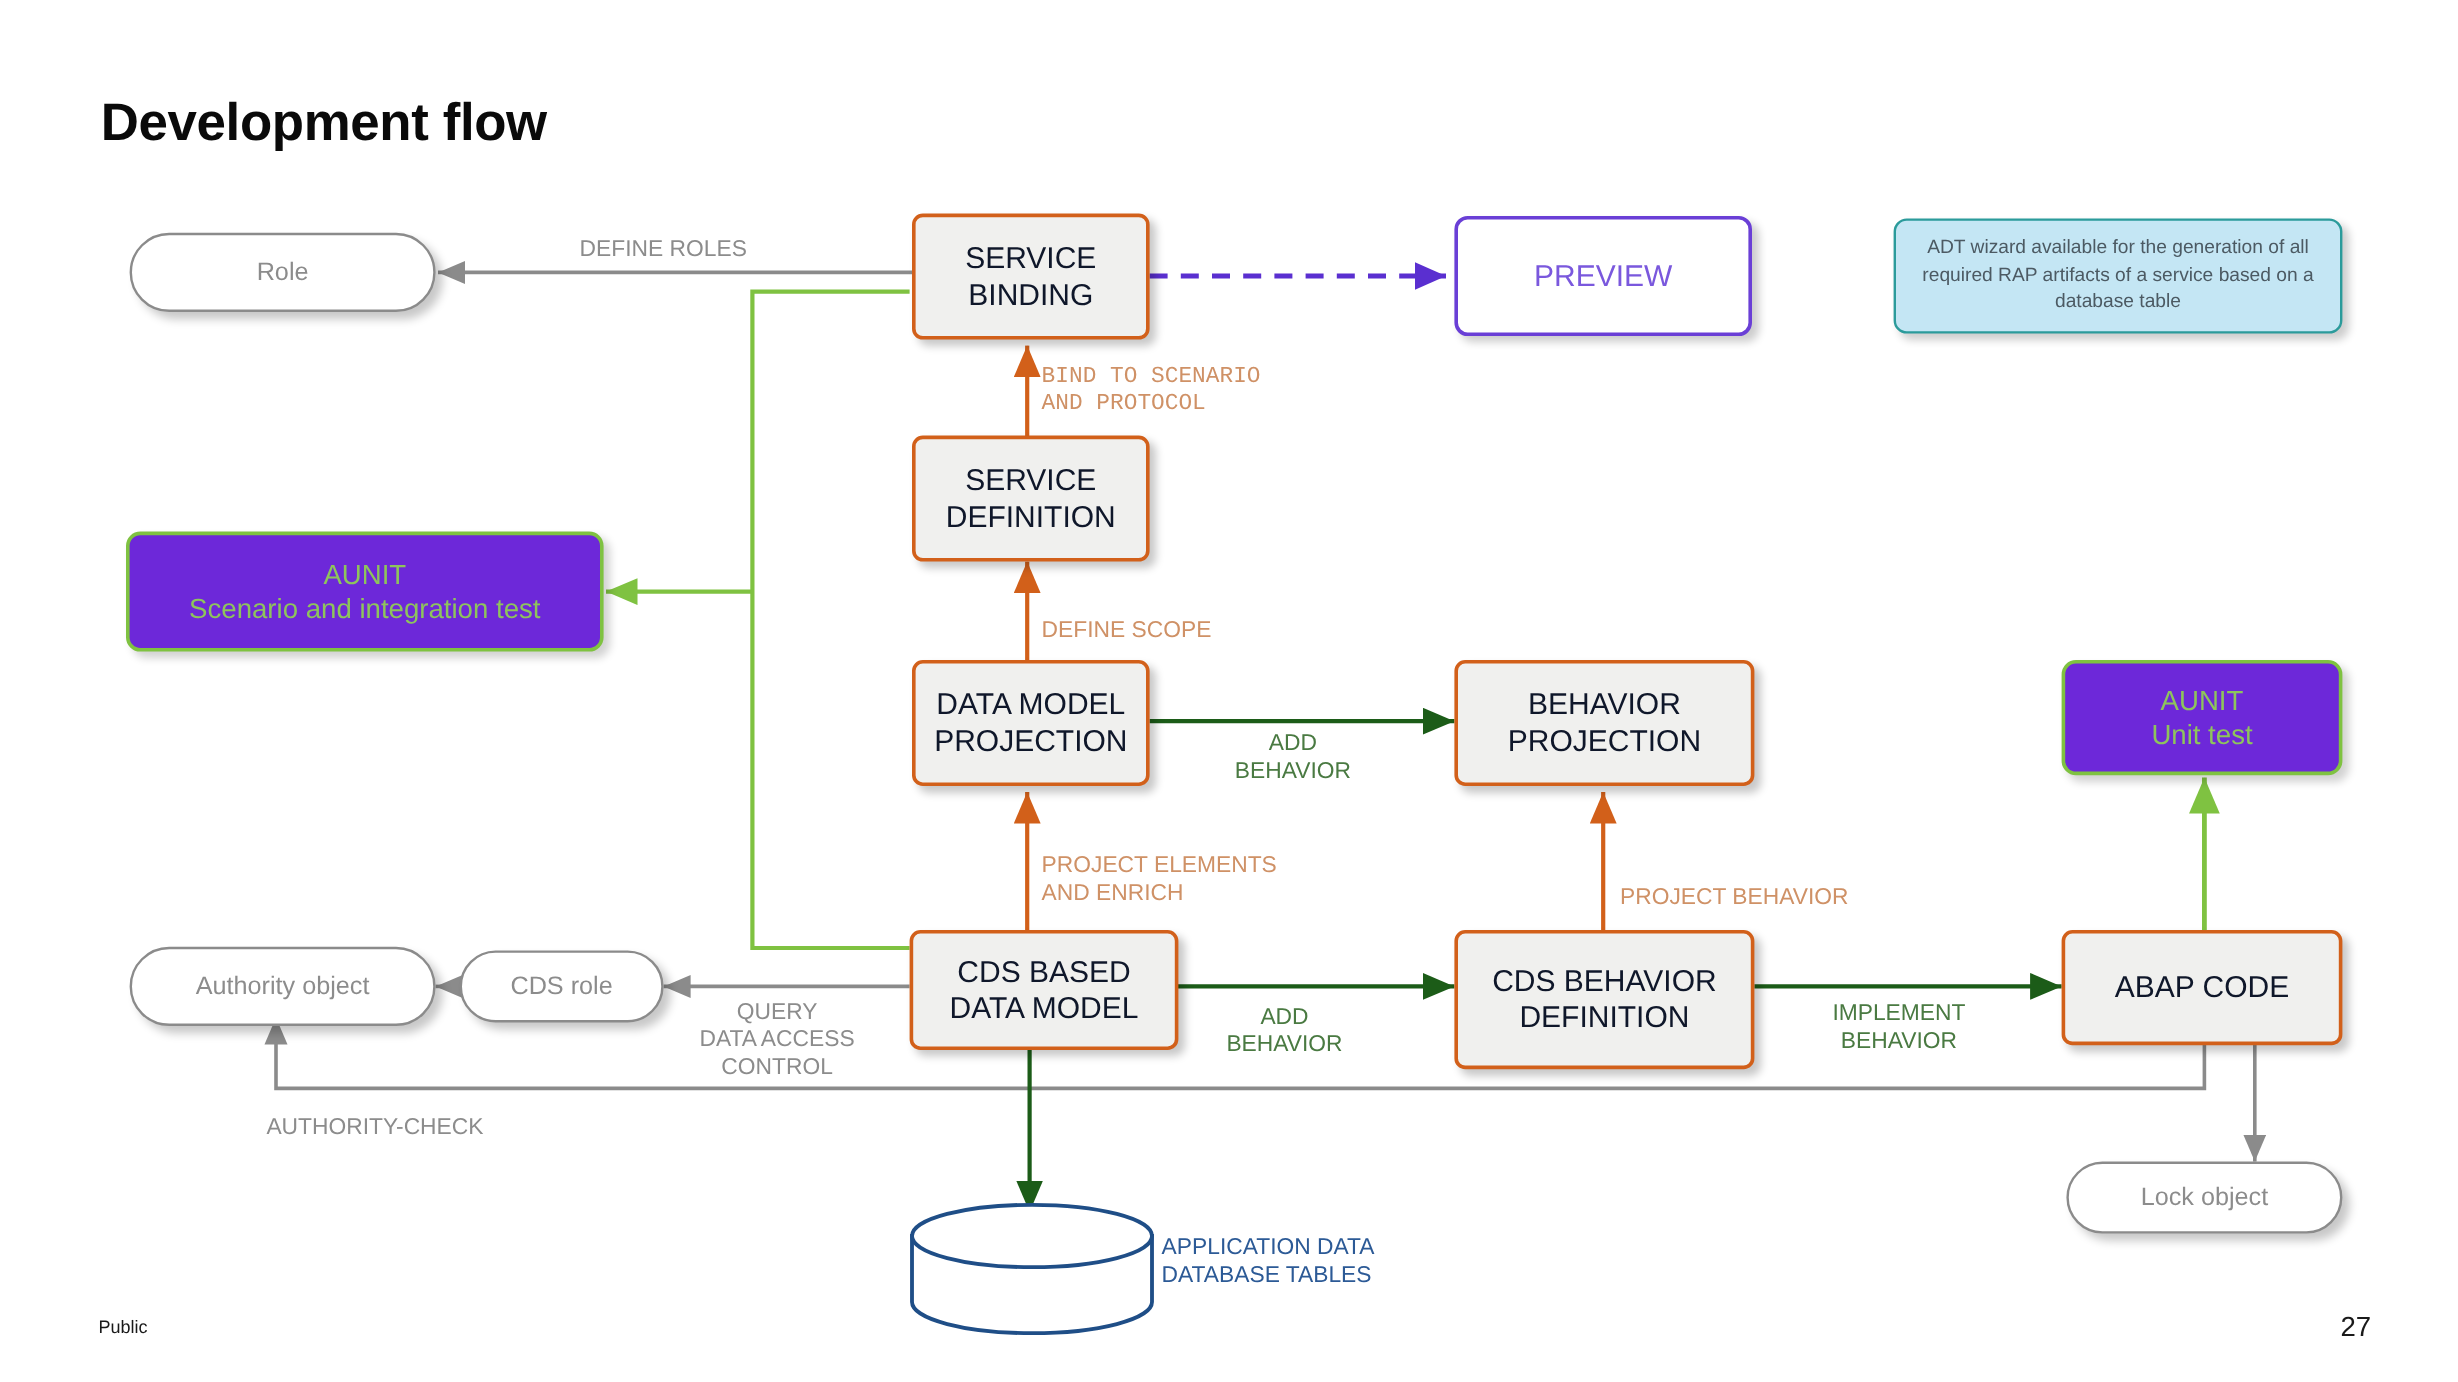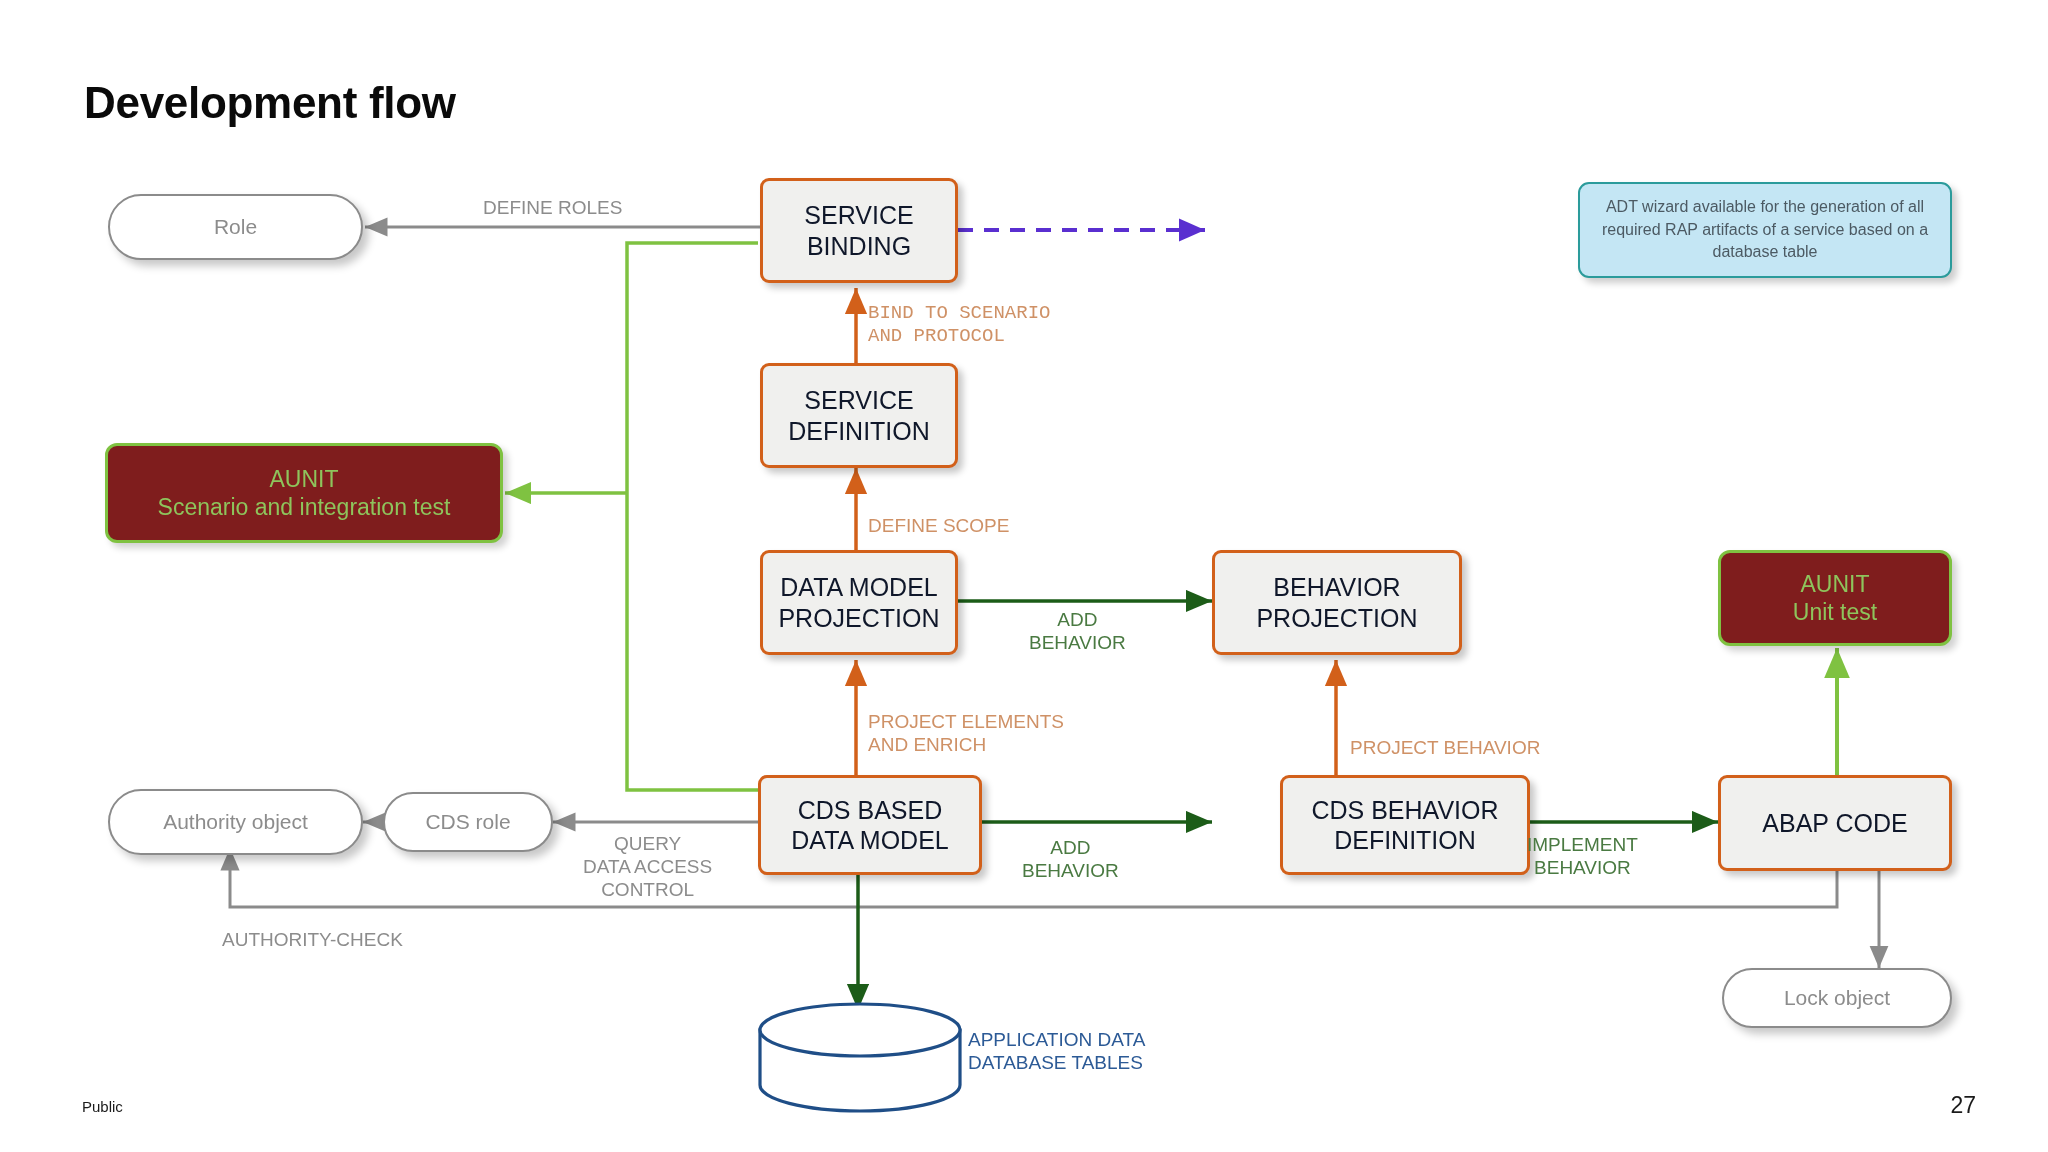--- a/index.html
+++ b/index.html
@@ -49,21 +49,21 @@
     background: #ffffff;
     border: 3px solid #6a3fd6;
     border-radius: 11px;
     color: #7a58dd;
     font-size: 25px;
     box-shadow: 5px 5px 7px rgba(0,0,0,0.20);
   }
 
   
   .box-green {
-    background: #7f1d1d;
+    background: #6d28d9;
     border: 3px solid #7fc241;
     border-radius: 12px;
     color: #8ec45c;
     font-size: 23px;
     box-shadow: 5px 5px 7px rgba(0,0,0,0.18);
   }
 
   
   .box-callout {
     background: #c4e6f4;
@@ -171,20 +171,23 @@
 
   <div class="node pill-gray" style="left:108px; top:194px; width:255px; height:66px;">
     <span>Role</span>
   </div>
 
   <div class="node box-orange" style="left:760px; top:178px; width:198px; height:105px; white-space:pre-line;">
     <span>SERVICE
 BINDING</span>
   </div>
 
+  <div class="node box-purple" style="left:1212px; top:180px; width:248px; height:100px;">
+    <span>PREVIEW</span>
+  </div>
 
   <div class="node box-callout" style="left:1578px; top:182px; width:374px; height:96px;">
     <span>ADT wizard available for the generation of all required RAP artifacts of a service based on a database table</span>
   </div>
 
   <div class="node box-green" style="left:105px; top:443px; width:398px; height:100px; white-space:pre-line;">
     <span>AUNIT
 Scenario and integration test</span>
   </div>
 
@@ -214,21 +217,21 @@
 
   <div class="node pill-gray" style="left:383px; top:792px; width:170px; height:60px;">
     <span>CDS role</span>
   </div>
 
   <div class="node box-orange" style="left:758px; top:775px; width:224px; height:100px; white-space:pre-line;">
     <span>CDS BASED
 DATA MODEL</span>
   </div>
 
-  <div class="node box-orange" style="left:1280px; top:775px; width:250px; height:100px; white-space:pre-line;">
+  <div class="node box-orange" style="left:1212px; top:775px; width:250px; height:116px; white-space:pre-line;">
     <span>CDS BEHAVIOR
 DEFINITION</span>
   </div>
 
   <div class="node box-orange" style="left:1718px; top:775px; width:234px; height:96px;">
     <span>ABAP CODE</span>
   </div>
 
   <div class="node pill-gray" style="left:1722px; top:968px; width:230px; height:60px;">
     <span>Lock object</span>

